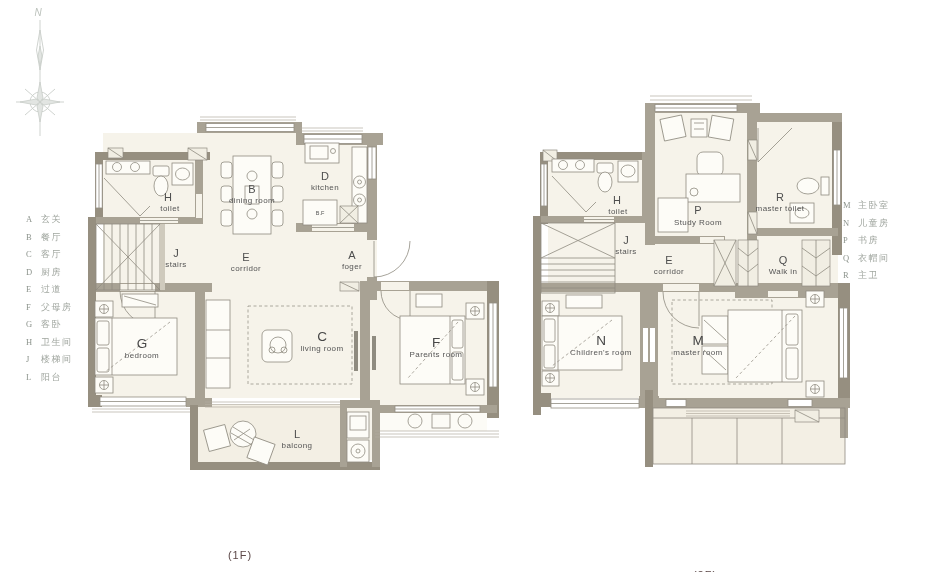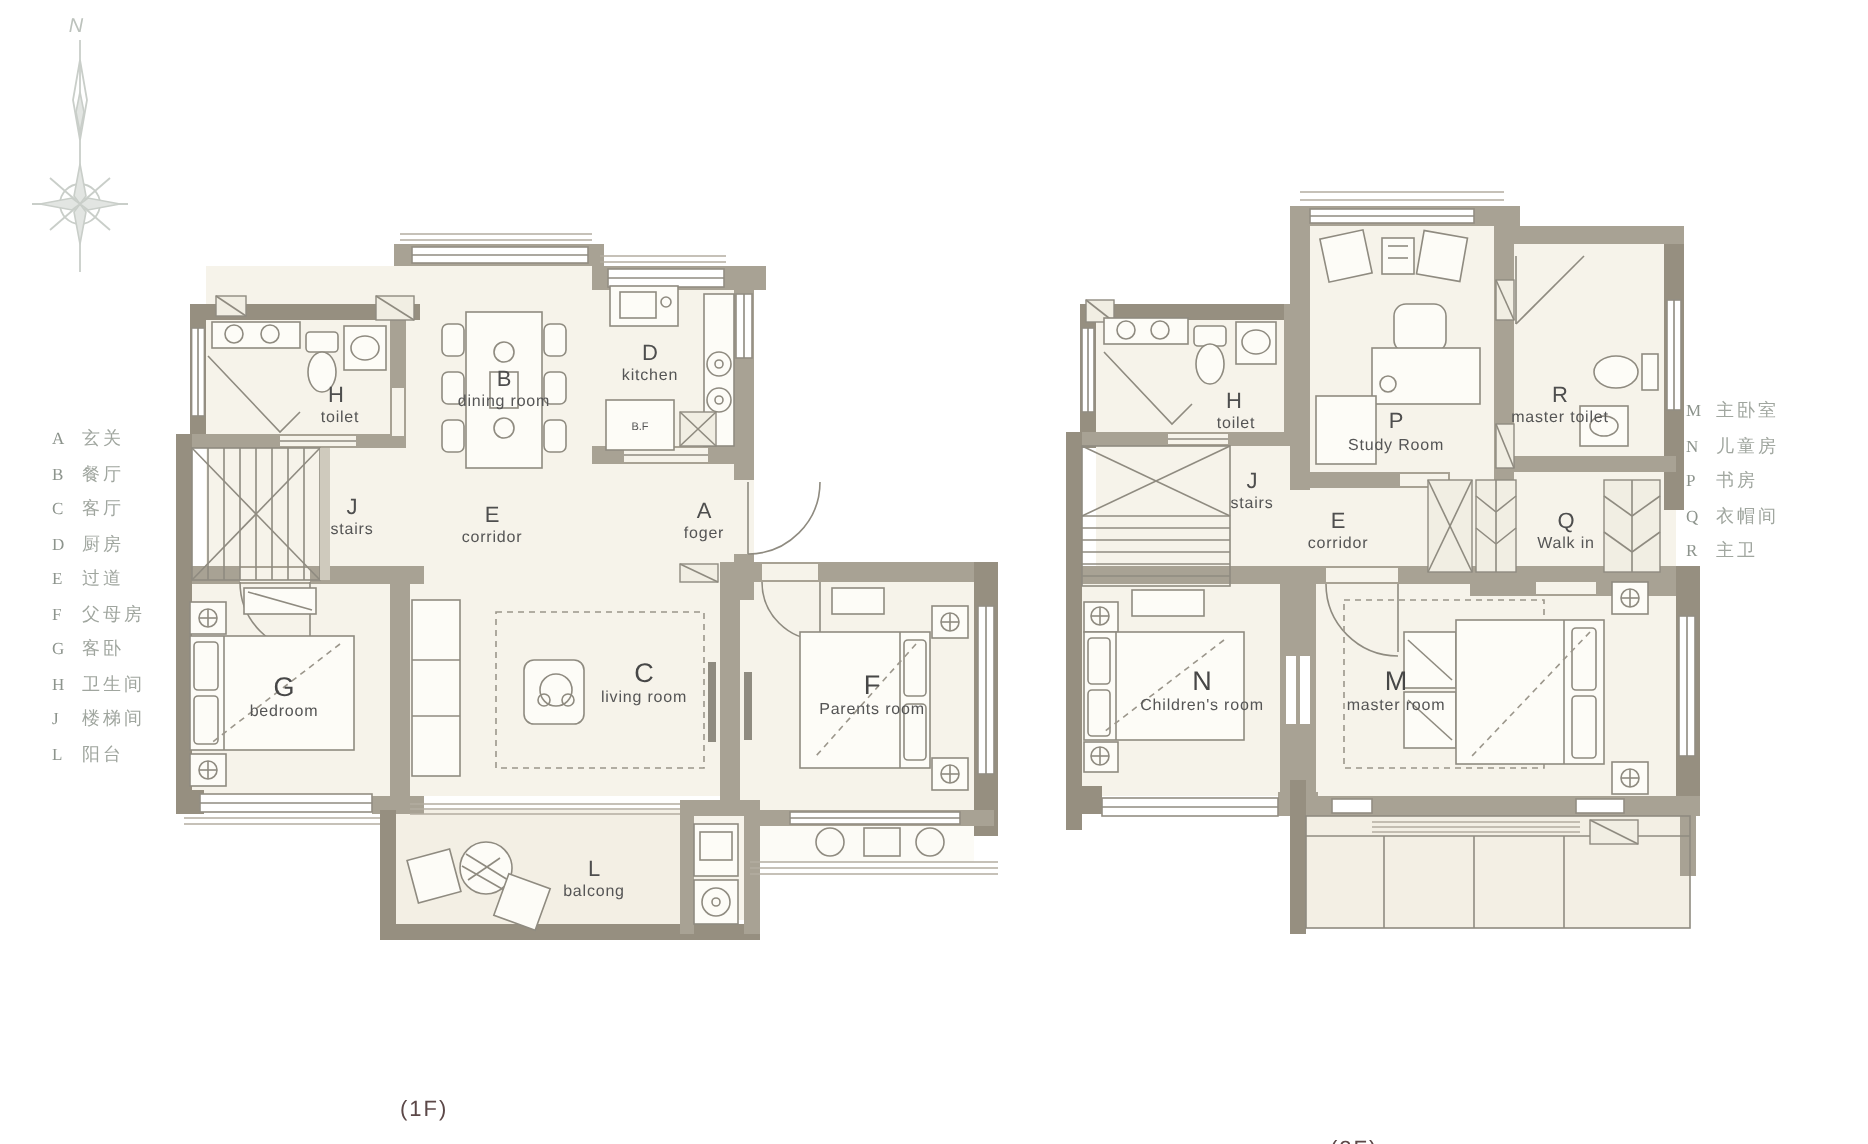--- a/index.html
+++ b/index.html
@@ -24,21 +24,21 @@
   .rkeyL{font-size:13.5px;fill:#474747;text-anchor:middle}
   .rname{font-size:8px;fill:#555555;text-anchor:middle;letter-spacing:.4px}
   .tiny{font-size:5.5px;fill:#555555;text-anchor:middle}
   .cn{stroke:#c9cec9;stroke-width:.9;fill:none}
   .cnf{fill:#e2e5e2;stroke:#c9cec9;stroke-width:.8}
   
   .legend{position:absolute;font-size:9px;line-height:17.5px;white-space:nowrap;font-family:Liberation Serif, serif;}
   .lkey{display:inline-block;width:15px;color:#8d948d;font-size:8.5px;}
   .llabel{color:#a0a69f;letter-spacing:1.5px;font-size:9px;}
   
-  .caption{position:absolute;width:80px;font-size:11px;
+  .caption{position:absolute;width:80px;text-align:center;font-size:11px;
            letter-spacing:1px;color:#5c4848;}
 </style>
 </head>
 <body>
 
 <div class="page">
 
   <svg style="left:8px;top:2px" width="64" height="140" viewBox="0 0 64 140">
     <text x="30" y="14" font-size="10" font-style="italic" fill="#bcc2bc" text-anchor="middle">N</text>
     <line class="cn" x1="32" y1="18" x2="32" y2="134"></line>

